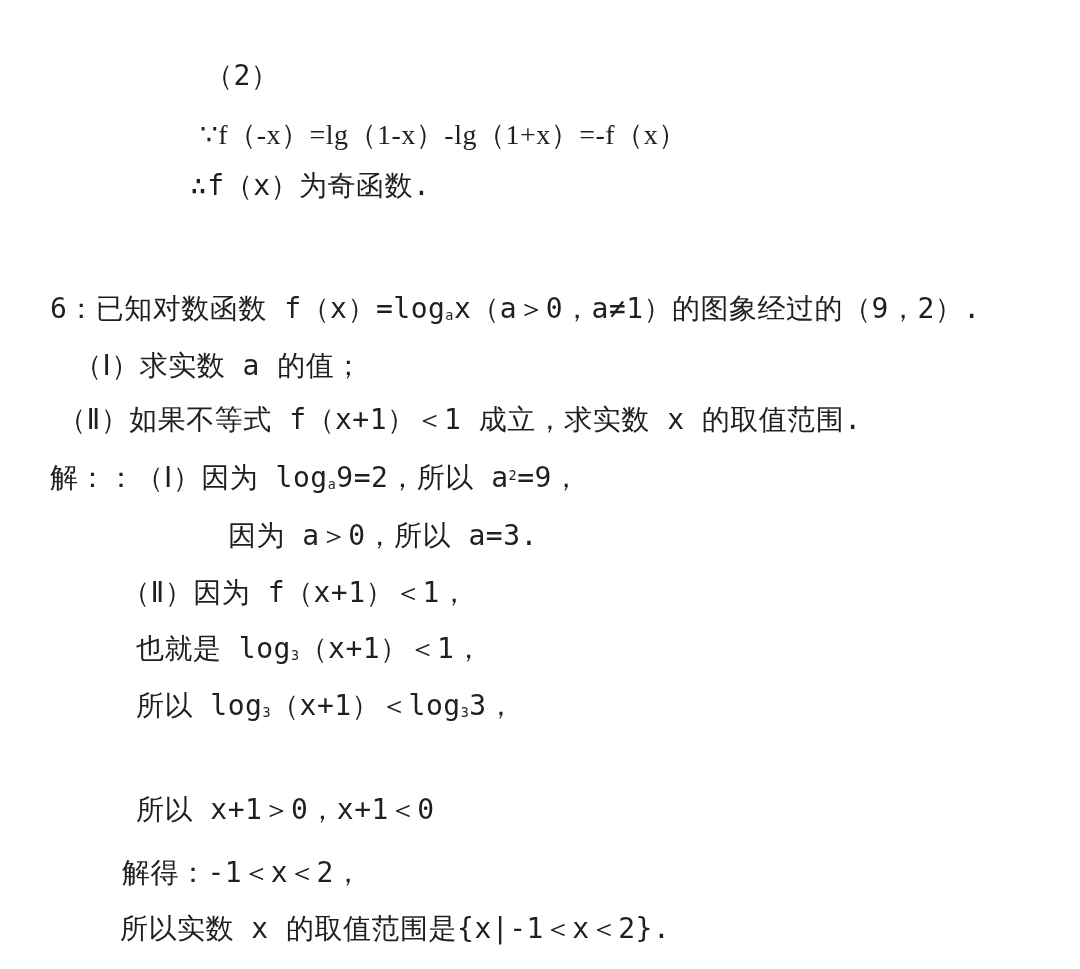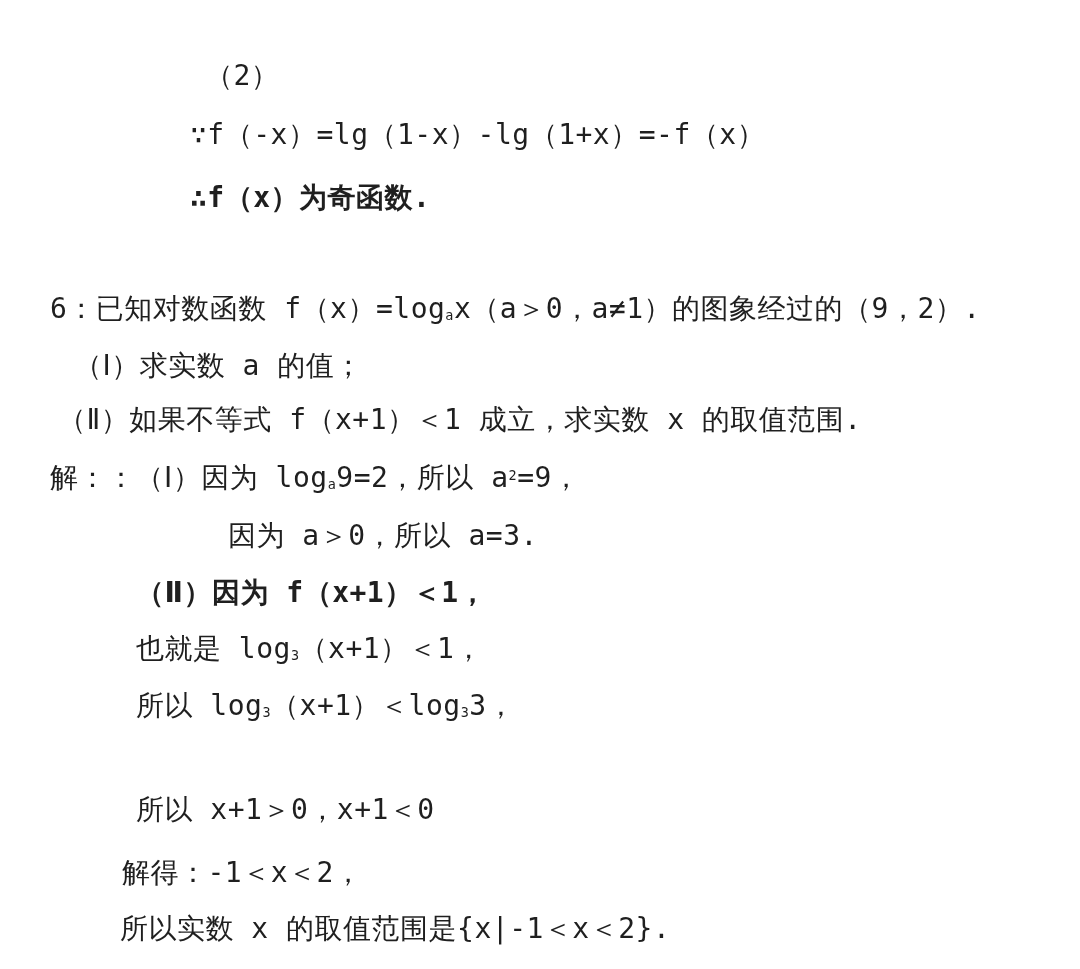--- a/index.html
+++ b/index.html
@@ -29,26 +29,26 @@
     font-size: 0.48em;
     vertical-align: 0.55em;
     line-height: 0;
   }
 </style>
 </head>
 <body>
 
 <div class="page" style="background: rgb(255, 255, 255); color: rgb(31, 31, 31);">
     <div class="line" style="left: 205px; top: 58px;"><span>（2）</span></div>
-    <div class="line" style="left: 190px; top: 117px;"><span>∵f（-x）=lg（1-x）-lg（1+x）=-f（x）</span></div>
-    <div class="line" style="left: 190px; top: 180px; font-weight: bold;"><span>∴f（x）为奇函数.</span></div>
+    <div class="line" style="left: 200px; top: 117px; font-family: Liberation Serif, serif;"><span>∵f（-x）=lg（1-x）-lg（1+x）=-f（x）</span></div>
+    <div class="line" style="left: 190px; top: 168px;"><span>∴f（x）为奇函数.</span></div>
     <div class="line" style="left: 50px; top: 291px;"><span>6：已知对数函数 f（x）=log</span><sub>a</sub><span>x（a＞0，a≠1）的图象经过的（9，2）.</span></div>
     <div class="line" style="left: 55px; top: 348px; margin-left: 19px;"><span>（Ⅰ）求实数 a 的值；</span></div>
     <div class="line" style="left: 58px; top: 402px;"><span>（Ⅱ）如果不等式 f（x+1）＜1 成立，求实数 x 的取值范围.</span></div>
     <div class="line" style="left: 50px; top: 460px;"><span>解：：（Ⅰ）因为 log</span><sub>a</sub><span>9=2，所以 a</span><sup>2</sup><span>=9，</span></div>
     <div class="line" style="left: 228px; top: 518px;"><span>因为 a＞0，所以 a=3.</span></div>
-    <div class="line" style="left: 136px; top: 575px; font-weight: bold;"><span>（Ⅱ）因为 f（x+1）＜1，</span></div>
+    <div class="line" style="left: 122px; top: 575px;"><span>（Ⅱ）因为 f（x+1）＜1，</span></div>
     <div class="line" style="left: 136px; top: 631px;"><span>也就是 log</span><sub>3</sub><span>（x+1）＜1，</span></div>
     <div class="line" style="left: 136px; top: 688px; text-align: right;"><span>所以 log</span><sub>3</sub><span>（x+1）＜log</span><sub>3</sub><span>3，</span></div>
     <div class="line" style="left: 136px; top: 744px; margin-top: 48px;"><span>所以 x+1＞0，x+1＜0</span></div>
     <div class="line" style="left: 122px; top: 855px;"><span>解得：-1＜x＜2，</span></div>
     <div class="line" style="left: 120px; top: 911px;"><span>所以实数 x 的取值范围是{x|-1＜x＜2}.</span></div>
   </div>
 
 </body></html>

